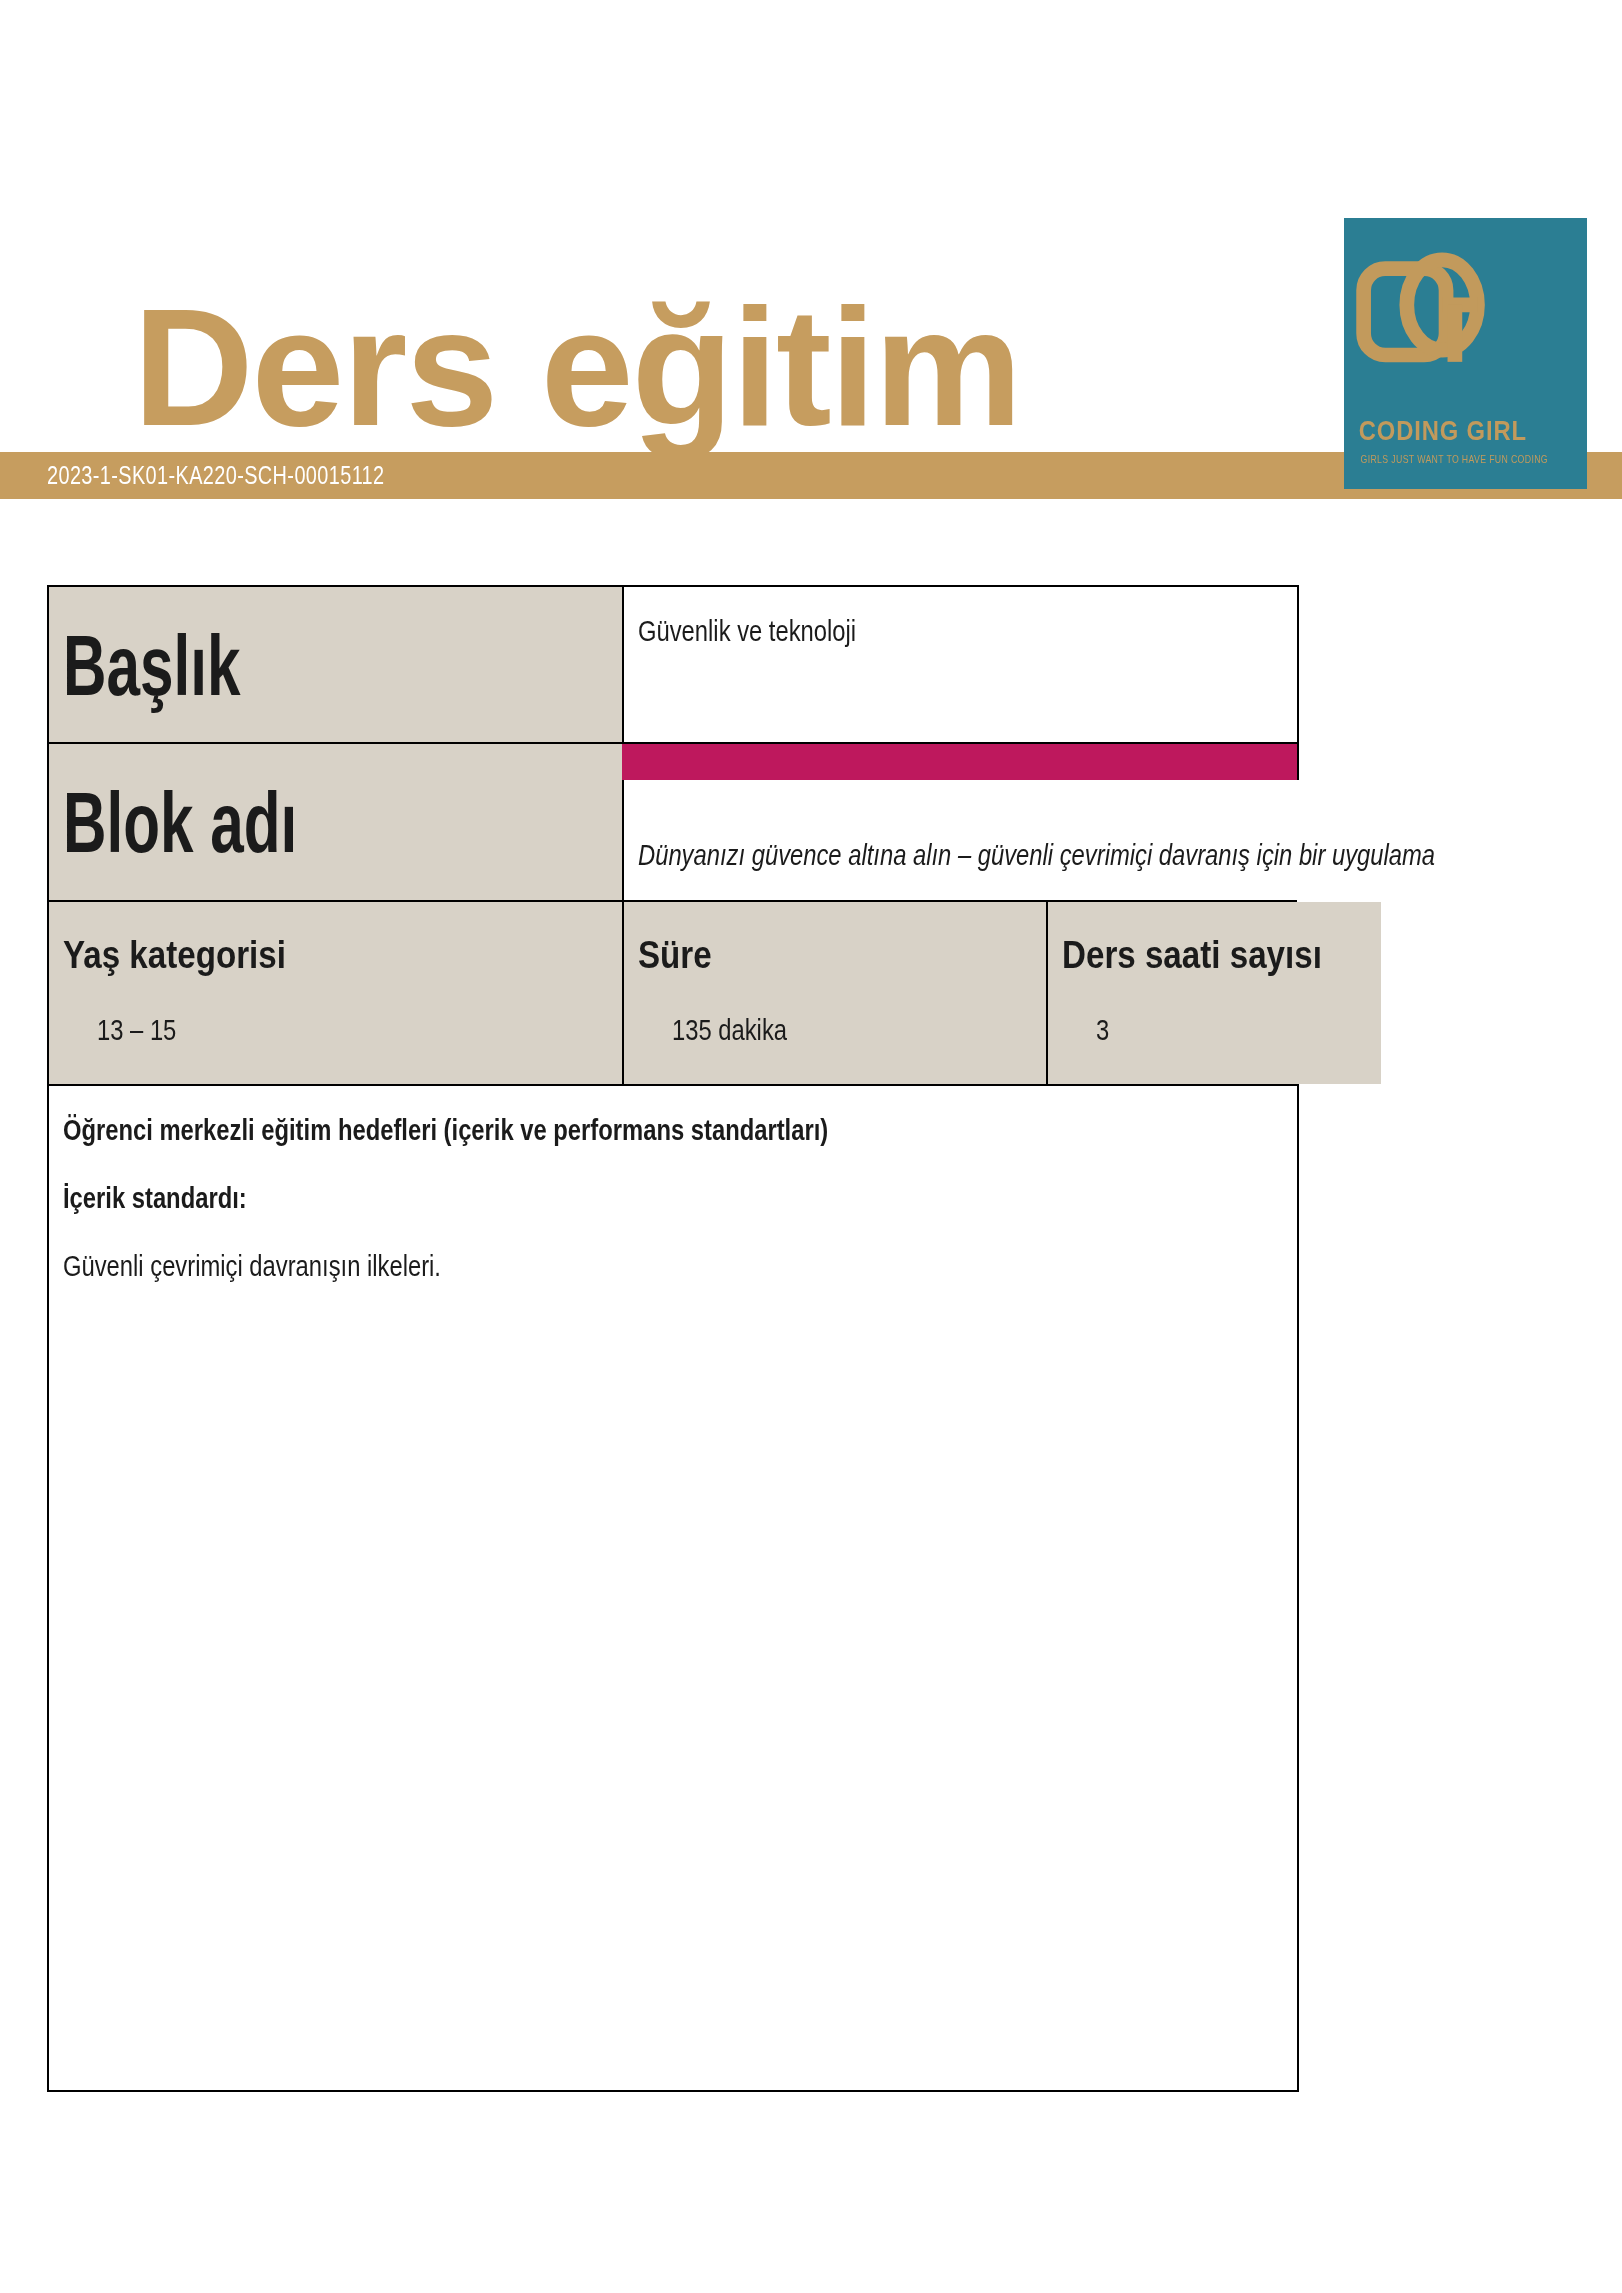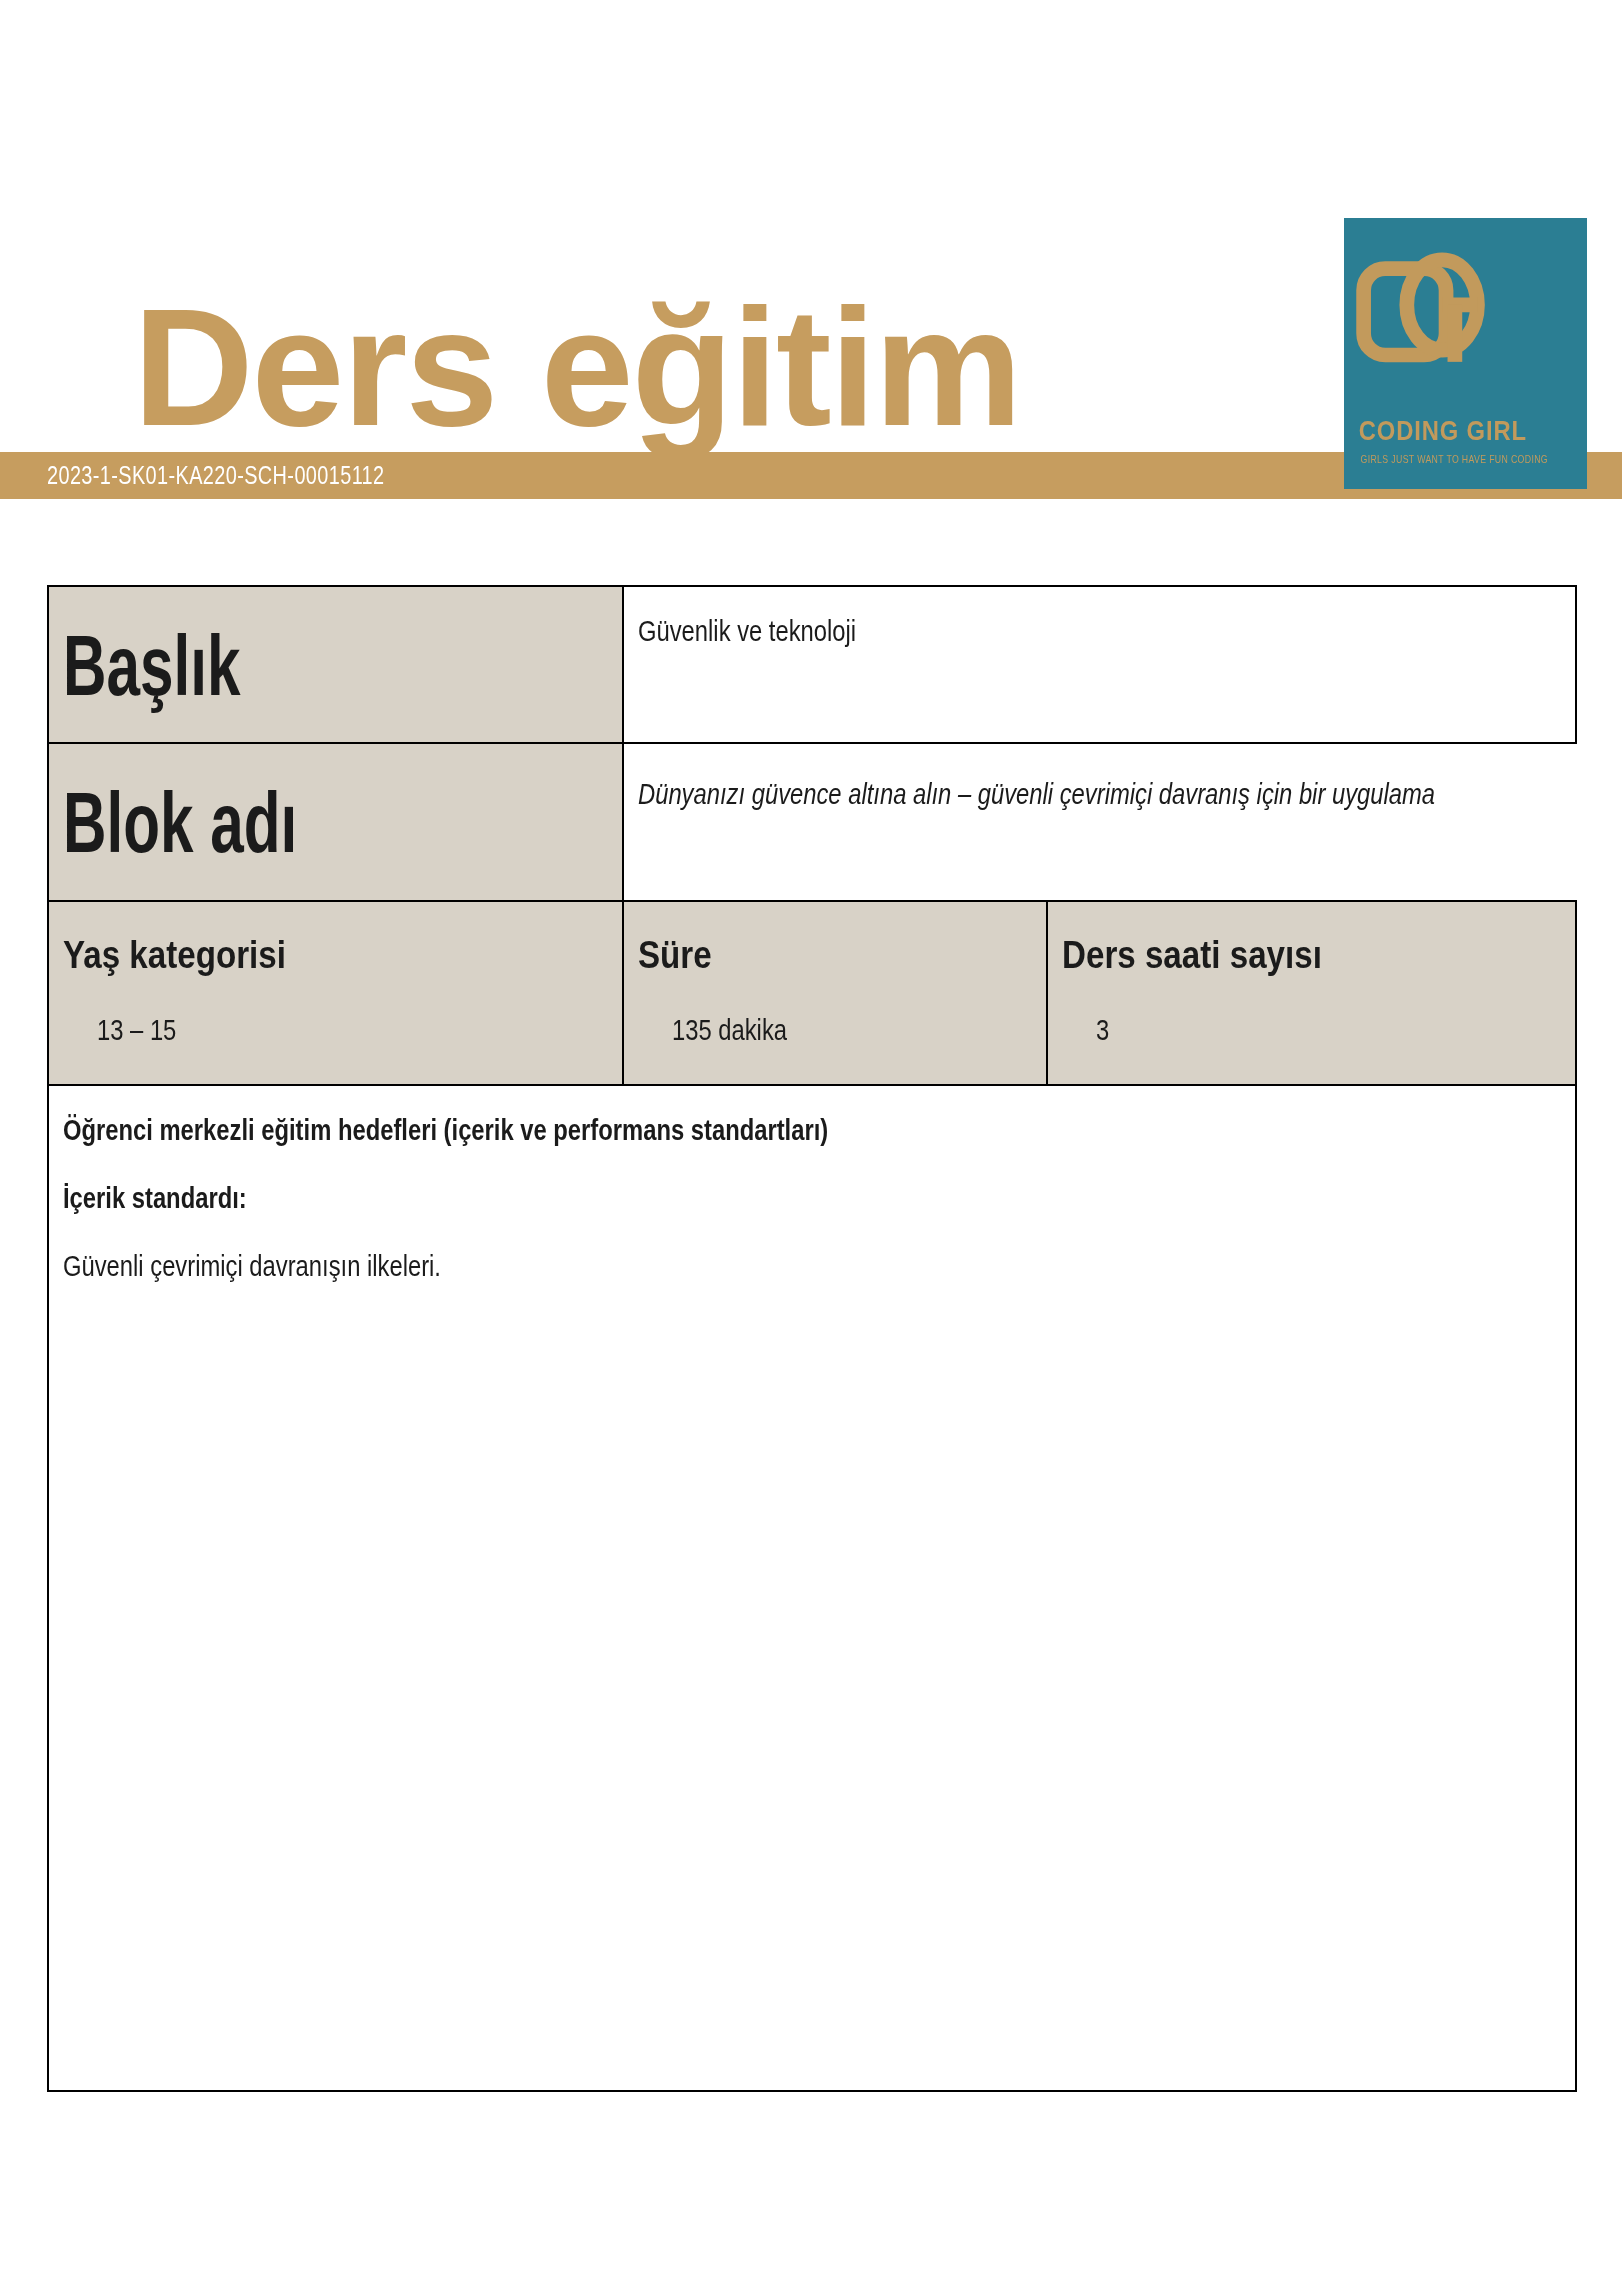--- a/index.html
+++ b/index.html
@@ -31,39 +31,39 @@
   .code-bar .code{margin-left:47px;color:#ffffff;font-size:25.5px;letter-spacing:0.5px;}
 
   
   .logo{position:absolute;left:1344px;top:218px;width:243px;height:271px;background:var(--teal);
         display:flex;flex-direction:column;}
   .logo svg{display:block;margin-top:25.5px;}
   .logo-name{color:var(--gold);font-size:28px;font-weight:bold;letter-spacing:1px;margin-top:2px;}
   .logo-tag{color:var(--gold);font-size:10.3px;letter-spacing:0.4px;margin-top:7.8px;}
 
   
-  .tbl{position:absolute;left:47px;top:585px;width:1530px;height:1507px;border:2.9px solid #000;
+  .tbl{position:absolute;left:47px;top:585px;width:1252px;height:1507px;border:2.9px solid #000;
        display:flex;flex-direction:column;background:#be185d;}
   .row{display:flex;width:100%;}
   .row + .row{border-top:2px solid #000;}
   .r1{height:155px;}
   .r2{height:158px;}
   .r3{height:184px;}
   .r4{flex:1;}
   .cell{height:100%;}
   .cell + .cell{border-left:2px solid #000;}
   .label-cell{background:var(--beige);display:flex;align-items:center;padding-left:13.7px;}
   .label-cell .h{font-size:86px;font-weight:bold;line-height:1;}
   .c1{width:573px;flex:0 0 573px;}
   .c2{flex:1;}
   .m1{width:573px;flex:0 0 573px;}
   .m2{width:424px;flex:0 0 424px;}
   .m3{flex:1;}
   .value-cell{background:#fff;padding:27.4px 13.7px 0 13.7px;font-size:29px;line-height:34px;}
-  .value-cell.v2{padding-top:33px;font-style:italic;}
+  .value-cell.v2{padding-top:58px;font-style:italic;margin-top:36px;}
   .meta-cell{background:var(--beige);padding:31px 13.7px 0 13.7px;}
   .meta-cell .mh{font-size:39px;font-weight:bold;line-height:43px;}
   .meta-cell .mv{font-size:29px;line-height:34px;margin-top:37px;margin-left:34px;}
 
   
   .r4{padding:27.4px 13.7px 0 13.7px;background:#fff;flex-direction:column;}
   .r4 p{font-size:29px;line-height:34px;margin:0 0 34px 0;font-weight:normal;}
   .r4 p.bold{font-weight:bold;}
 </style>
 </head>

